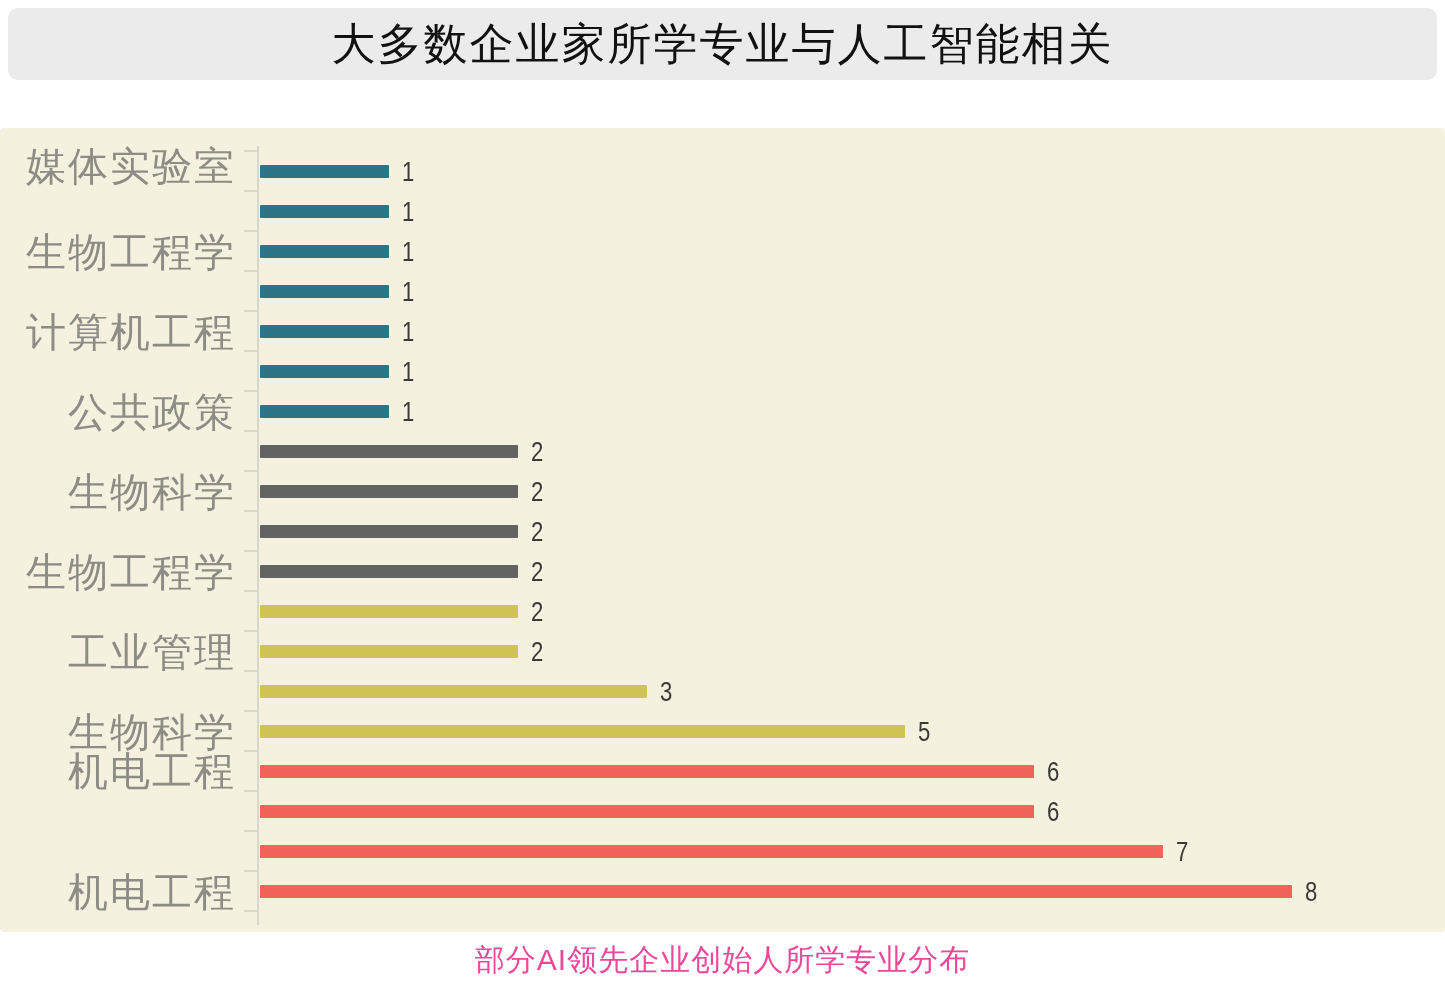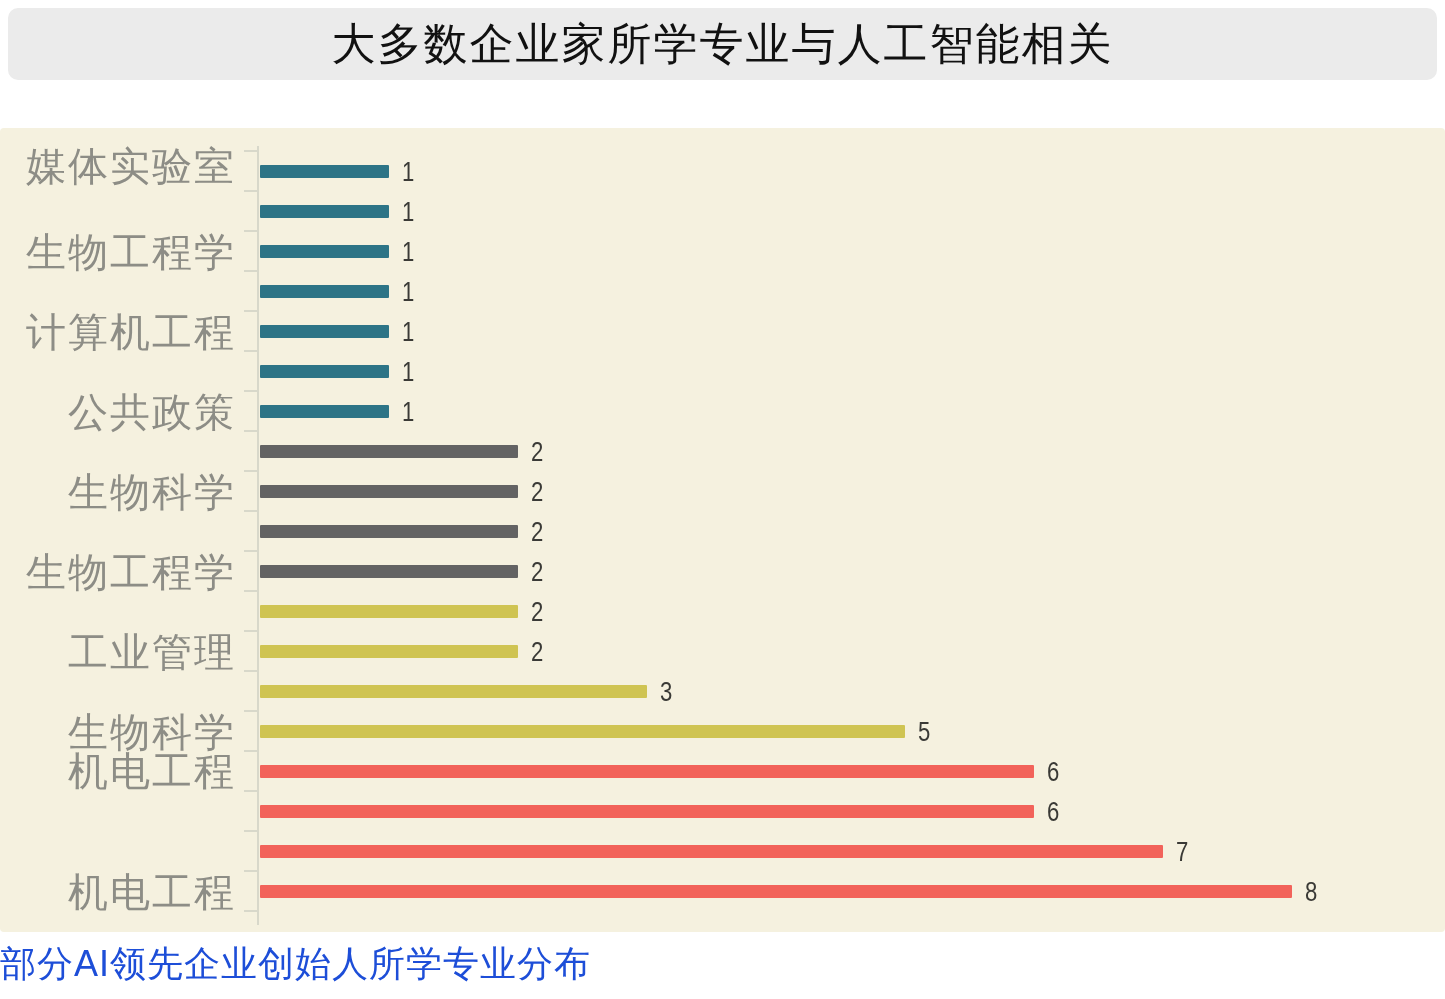--- a/index.html
+++ b/index.html
@@ -82,25 +82,25 @@
     font-weight: 300;
     letter-spacing: 2px;
     color: #8d8d86;
     white-space: nowrap;
   }
   .caption {
     position: absolute;
     left: 0;
     top: 940px;
     width: 1445px;
-    text-align: left;
-    font-size: 36px;
+    text-align: center;
+    font-size: 30px;
     font-weight: 400;
     letter-spacing: 1px;
-    color: #1d4ed8;
+    color: #ec4899;
   }
 </style>
 </head>
 <body>
 
 <div class="page">
 
   <div class="title-band">
     <h1>大多数企业家所学专业与人工智能相关</h1>
   </div>

